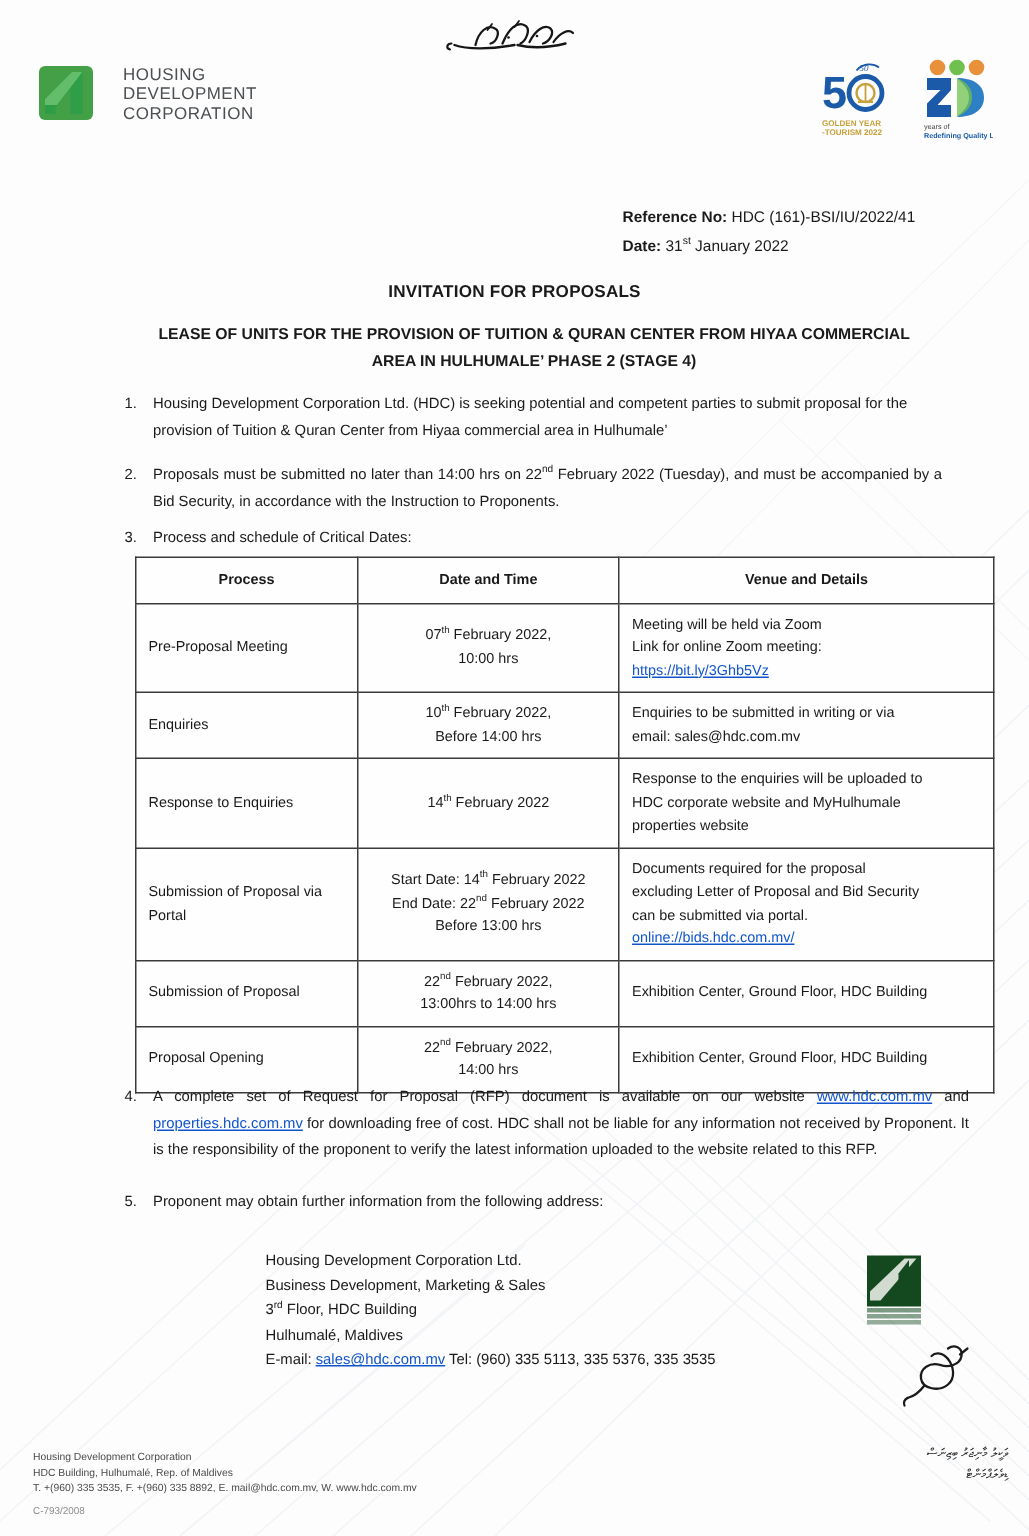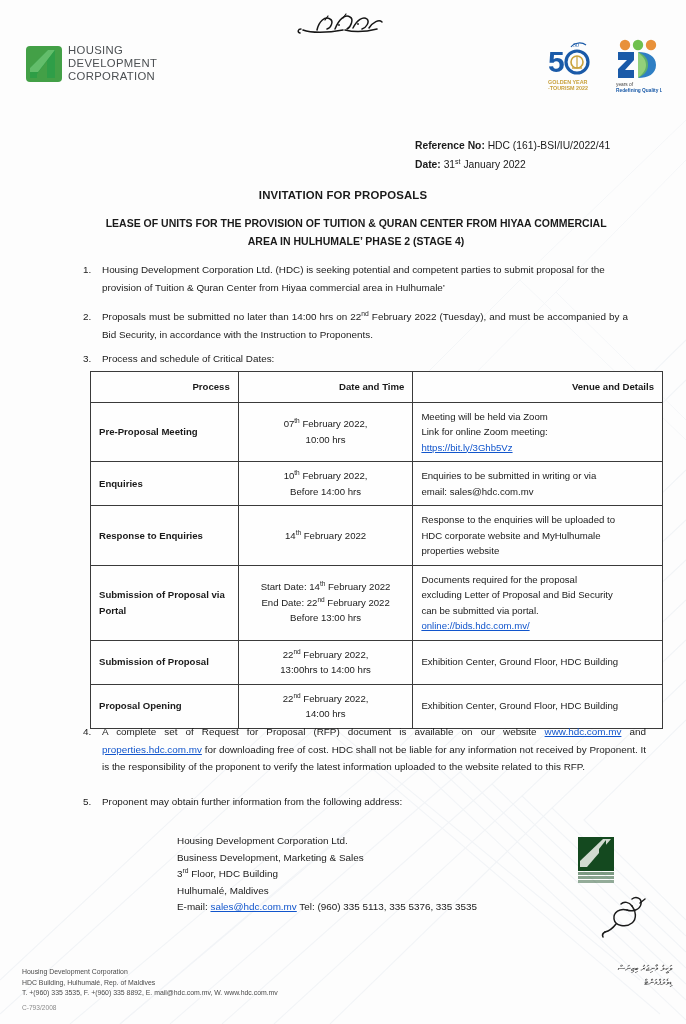--- a/index.html
+++ b/index.html
@@ -33,22 +33,22 @@
     left: 0; right: 0;
     top: 8px;
     text-align: center;
     z-index: 3;
   }
   .logo-block {
     position: absolute;
     left: 26px;
     top: 44px;
     display: flex;
-    align-items: center;
-    gap: 6px;
+    align-items: flex-start;
+    gap: 20px;
     z-index: 3;
   }
   .logo-mark { width: 36px; height: 36px; flex: 0 0 auto; }
   .logo-text {
     font-family: "Liberation Sans", sans-serif;
     font-size: 11.3px;
     line-height: 13.2px;
     letter-spacing: 0.35px;
     color: #4b4f52;
   }
@@ -130,25 +130,25 @@
     background: #fefefe;
   }
   table.sched th, table.sched td {
     border: 1px solid #3a3a3a;
     padding: 6px 8px;
     vertical-align: middle;
     line-height: 15.5px;
   }
   table.sched th {
     font-weight: bold;
-    text-align: right;
+    text-align: center;
     padding-top: 7px;
     padding-bottom: 7px;
   }
-  .col-p { width: 148px; font-weight: bold; }
+  .col-p { width: 148px; }
   .col-d { width: 175px; text-align: center; }
   .col-v { width: 250px; }
   td.col-d { text-align: center; }
   th.col-d { text-align: center; }
   .lnk {
     color: #1155cc;
     text-decoration: underline;
   }
   .cell-line { display: block; }
   

